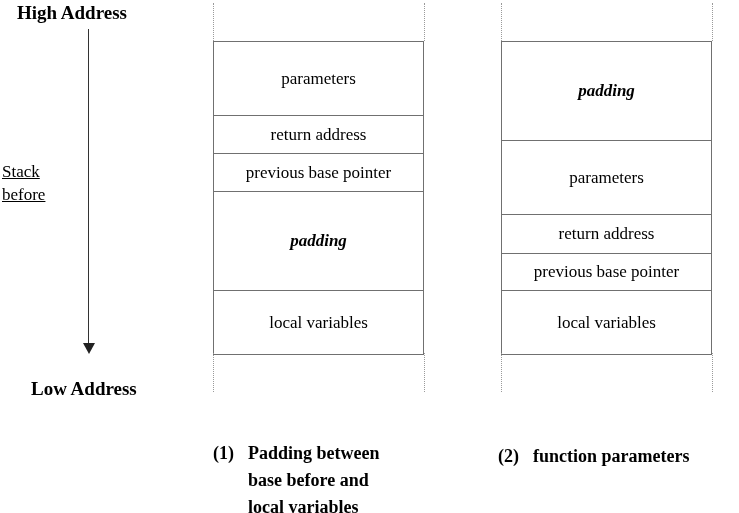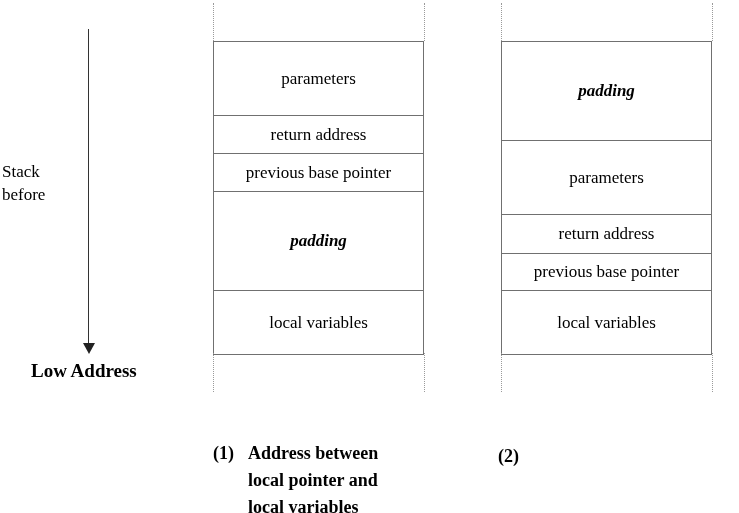--- a/index.html
+++ b/index.html
@@ -12,27 +12,28 @@
     color: #000000;
     overflow: hidden;
   }
   .addr-label {
     position: absolute;
     font-weight: bold;
     font-size: 19px;
     white-space: nowrap;
   }
   #high-address { left: 17px; top: 2px; }
-  #low-address  { left: 31px; top: 360px; text-align: center; }
+  #low-address  { left: 31px; top: 378px; text-align: center; }
   .stack-growth {
     position: absolute;
     left: 2px;
     top: 160px;
     font-size: 17px;
     line-height: 23px;
+    text-decoration: underline;
   }
   .arrow-stem {
     position: absolute;
     left: 88px;
     top: 29px;
     width: 1px;
     height: 314px;
     background: #333333;
   }
   .arrow-head {
@@ -80,20 +81,21 @@
     white-space: nowrap;
   }
   .caption .marker { width: 35px; flex: none; }
   [data-name="caption-1"] { left: 213px; top: 440px; }
   [data-name="caption-2"] { left: 498px; top: 443px; }
 </style>
 </head>
 <body>
 
 <div class="canvas" data-name="stack-layout-diagram">
+  <div class="addr-label" id="high-address" data-name="high-address-label">High Address</div>
 
   <div class="stack-growth" data-name="stack-growth-label">
     <div data-name="stack-growth-line1">Stack</div>
     <div data-name="stack-growth-line2">before</div>
   </div>
 
   <div class="arrow-stem" data-name="stack-growth-arrow-stem"></div>
   <div class="arrow-head" data-name="stack-growth-arrow-head-icon"></div>
 
   <div class="addr-label" id="low-address" data-name="low-address-label">Low Address</div>
@@ -139,24 +141,25 @@
       </div>
       <div class="dotted" data-name="dotted-guide-line" style="left: 501px; top: 3px; height: 38px;"></div>
       <div class="dotted" data-name="dotted-guide-line" style="left: 501px; top: 353px; height: 39px;"></div>
       <div class="dotted" data-name="dotted-guide-line" style="left: 712px; top: 3px; height: 38px;"></div>
       <div class="dotted" data-name="dotted-guide-line" style="left: 712px; top: 353px; height: 39px;"></div>
     </div>
   <div id="captions" data-name="captions-container">
       <div class="caption" data-name="caption-1">
         <span class="marker" data-name="caption-marker">(1)</span>
         <div data-name="caption-text">
-          <div data-name="caption-line">Address between</div>
-          <div data-name="caption-line">local pointer and</div>
+          <div data-name="caption-line">Padding between</div>
+          <div data-name="caption-line">base before and</div>
           <div data-name="caption-line">local variables</div>
         </div>
       </div>
       <div class="caption" data-name="caption-2">
         <span class="marker" data-name="caption-marker">(2)</span>
         <div data-name="caption-text">
+          <div data-name="caption-line">function parameters</div>
         </div>
       </div>
     </div>
 </div>
 
 </body></html>

